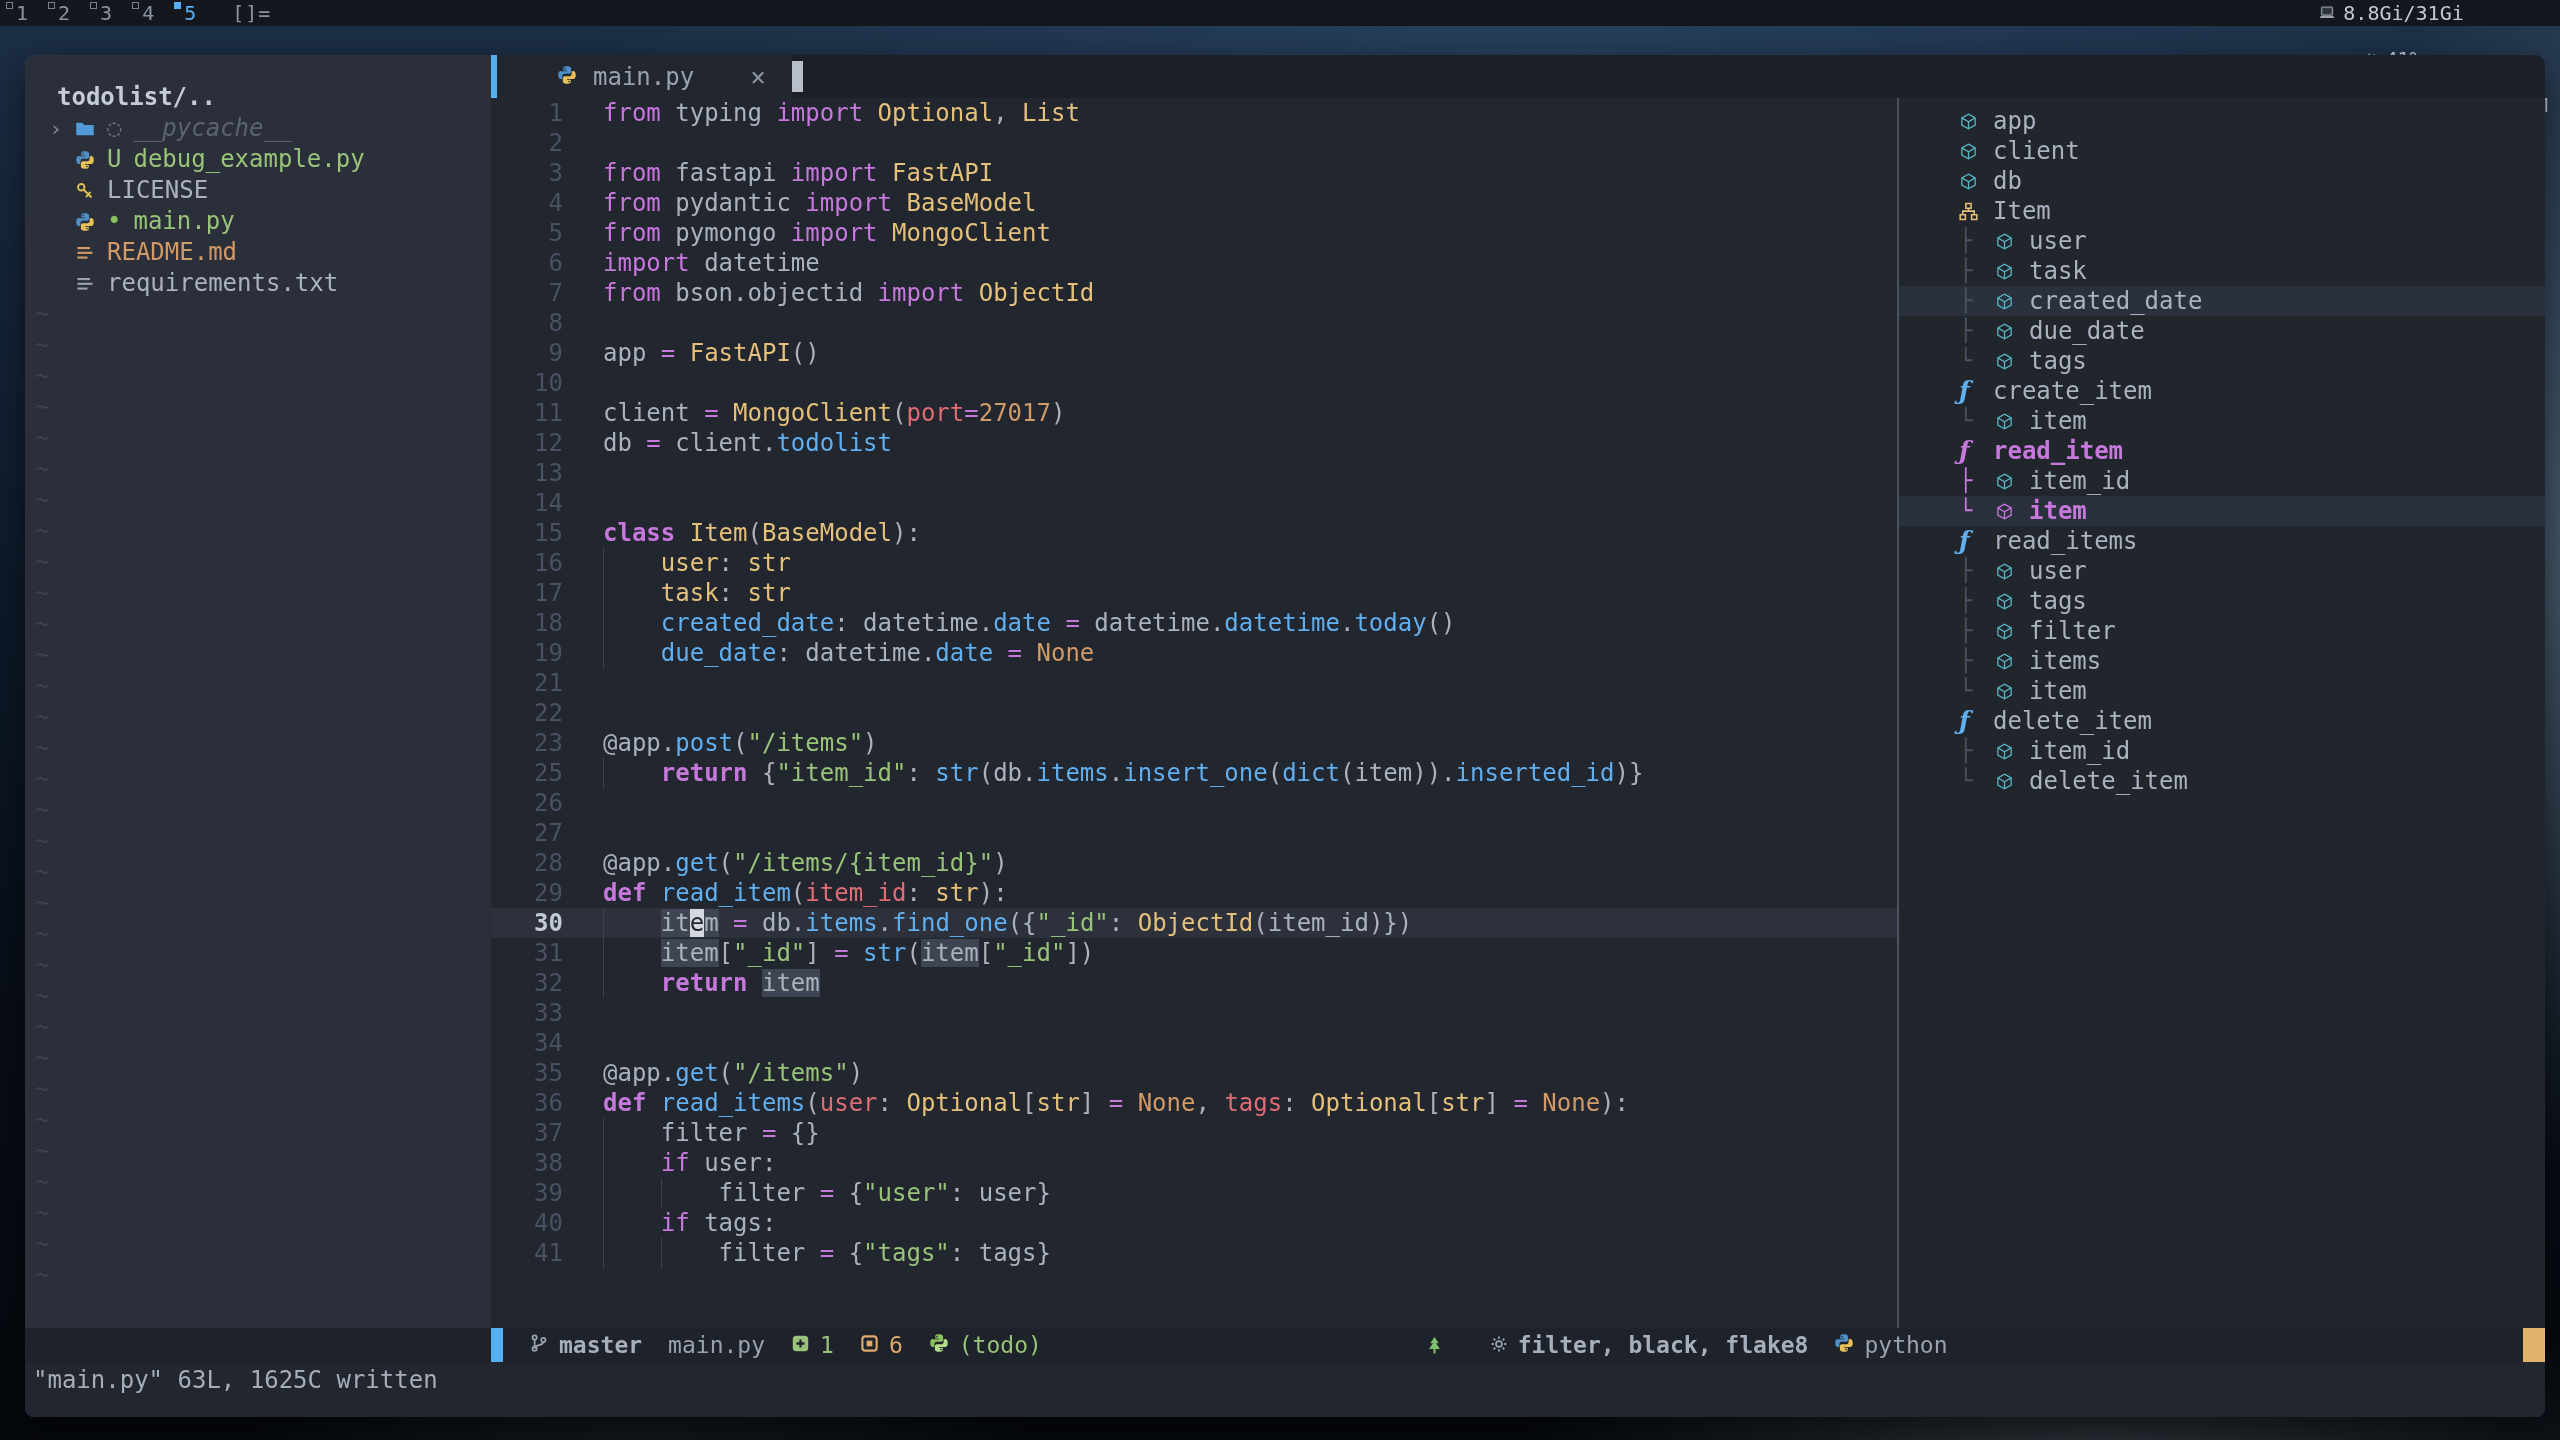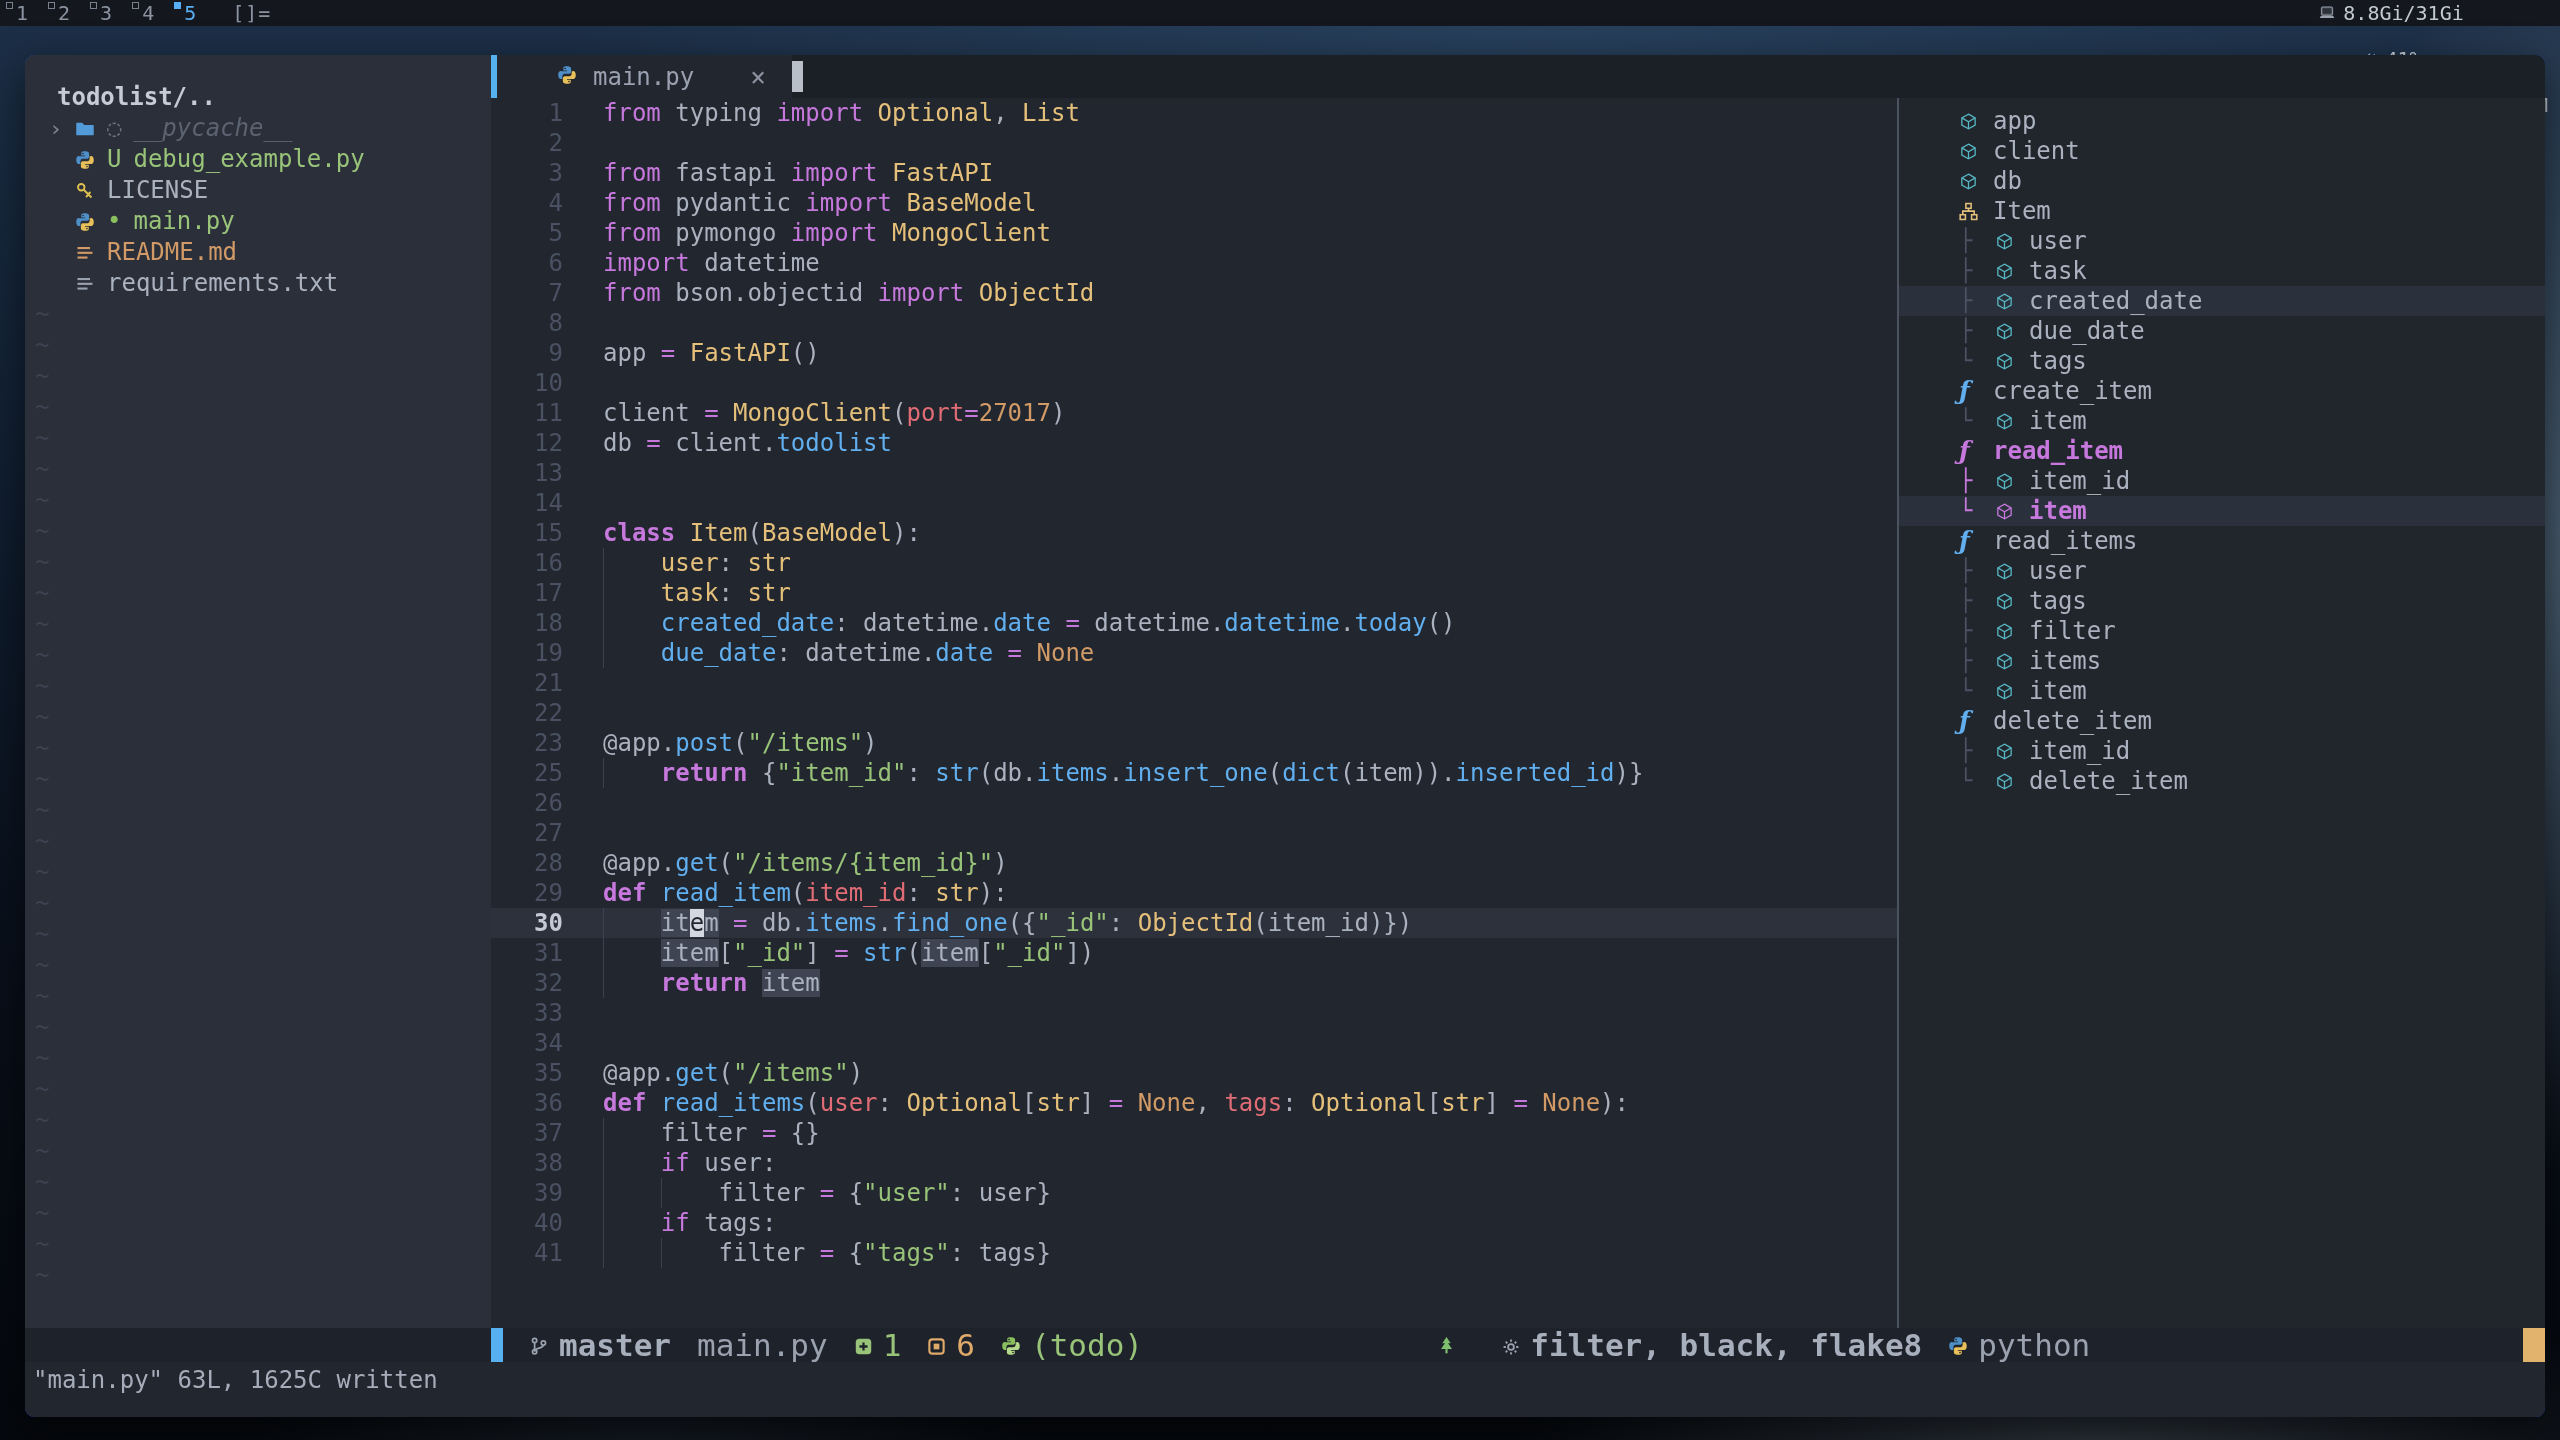--- a/index.html
+++ b/index.html
@@ -79,21 +79,21 @@
   .o-row.hl { background:#2b313c; }
   .o-conn { width:36px; color:#4b5263; font-size:22px; flex:none; }
   .o-conn.mag { color:#c678dd; }
   .o-icon { width:34px; display:flex; align-items:center; flex:none; }
   .o-func { font-family:"DejaVu Serif", serif; font-style:italic; font-weight:bold; color:#61afef; font-size:25px; width:34px; flex:none; }
   .o-func.mag { color:#c678dd; }
   .o-name {}
   .o-row.active .o-name { color:#c678dd; font-weight:bold; }
   
   .statusline { position:absolute; left:0; top:1273px; width:2520px; height:34px; background:#1e222a;
-    display:flex; align-items:center; font-size:31px; color:#9aa2b0; }
+    display:flex; align-items:center; font-size:23px; color:#9aa2b0; }
   .sl-cap-left { width:12px; height:34px; background:#56b0f0; margin-left:466px; flex:none; }
   .sl-item { display:flex; align-items:center; gap:10px; margin-left:26px; }
   .sl-bold { font-weight:bold; color:#a8afbc; }
   .sl-green { color:#98c379; }
   .sl-orange { color:#e0aa6a; }
   .sp1 { flex:0.62; } .sp2 { flex:1; }
   .sl-cap-right { width:22px; height:34px; background:#e2b36c; flex:none; }
   
   .cmdline { position:absolute; left:0; top:1307px; width:2520px; height:55px; background:#22262e;
     font-size:24px; color:#a6adba; line-height:36px; padding-left:8px; }

